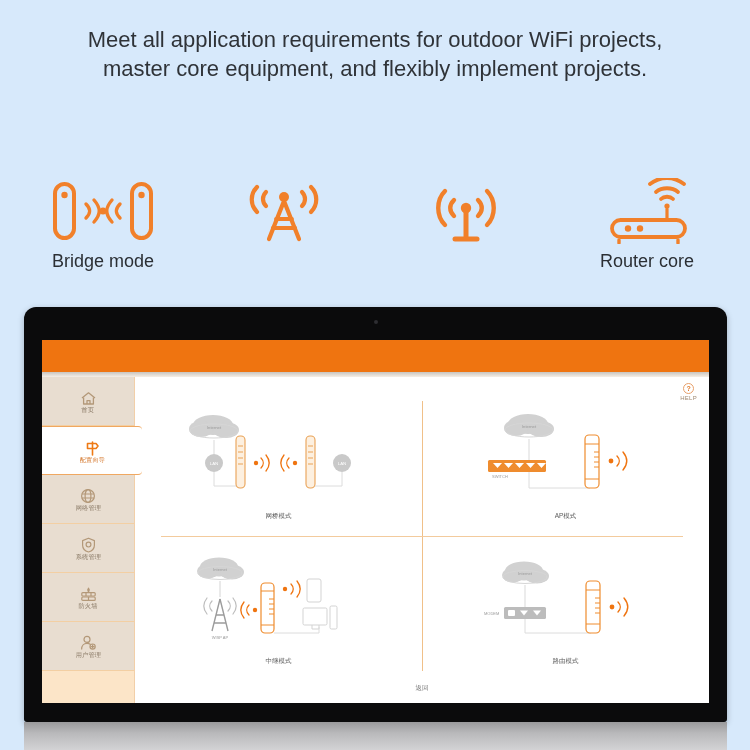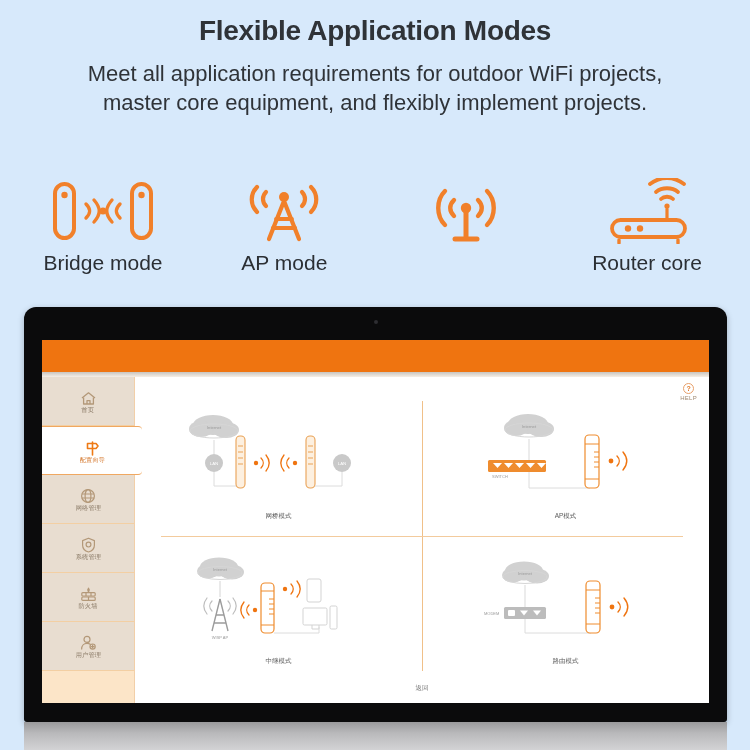--- a/index.html
+++ b/index.html
@@ -28,21 +28,21 @@
   .modes {
     position: absolute; top: 175px; left: 0; width: 750px;
     display: flex; justify-content: space-between;
     padding: 0 14px;
   }
   .mode { width: 178px; text-align: center; }
   .mode-icon { height: 72px; display: flex; align-items: center; justify-content: center; }
   .mode-icon svg { display: block; }
   .mode-label {
     margin-top: 4px;
-    font-size: 21px; color: #2b2f34; font-weight: normal;
+    font-size: 18px; color: #2b2f34; font-weight: normal;
     white-space: nowrap;
   }
 
   
   .device {
     position: absolute; left: 24px; top: 307px;
     width: 703px; height: 415px;
     background: #0b0b0c;
     border-radius: 12px 12px 3px 3px;
     box-shadow: 0 2px 6px rgba(0,0,0,0.25);
@@ -145,21 +145,20 @@
 
   
   svg.diag { display: block; }
 </style>
 </head>
 <body>
 
 <div id="page">
 
   <div class="hero">
-    <div class="hero-title">Flexible Application Modes</div>
     <div class="hero-sub">Meet all application requirements for outdoor WiFi projects, master core equipment, and flexibly implement projects.</div>
   </div>
 
   <div class="modes">
 
     <div class="mode">
       <div class="mode-icon">
         <svg width="110" height="66" viewBox="0 0 110 66">
           <g fill="none" stroke="#f1802a" stroke-width="4" stroke-linecap="round" stroke-linejoin="round">
             <rect x="7" y="6" width="19" height="54" rx="9.5"></rect>
@@ -190,21 +189,20 @@
           </g>
           <circle cx="42" cy="20" r="5" fill="#f1802a"></circle>
           <g fill="none" stroke="#f1802a" stroke-width="4.2" stroke-linecap="round" stroke-linejoin="round">
             <path d="M42 24 L 27 62"></path>
             <path d="M42 24 L 57 62"></path>
             <path d="M34.2 42 L 49.8 42"></path>
             <path d="M31 51 L 53 51"></path>
           </g>
         </svg>
       </div>
-      <div class="mode-label">AP mode</div>
     </div>
 
     <div class="mode">
       <div class="mode-icon">
         <svg width="78" height="68" viewBox="0 0 78 68">
           <g fill="none" stroke="#f1802a" stroke-width="4.4" stroke-linecap="round">
             <path d="M27 23 C 22 28, 22 34, 27 39"></path>
             <path d="M51 23 C 56 28, 56 34, 51 39"></path>
             <path d="M18 14 C 9 23, 9 39, 18 48"></path>
             <path d="M60 14 C 69 23, 69 39, 60 48"></path>

